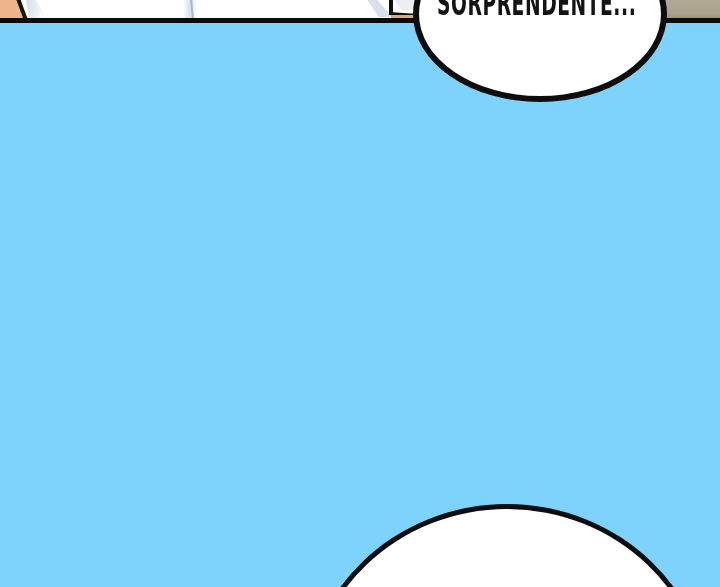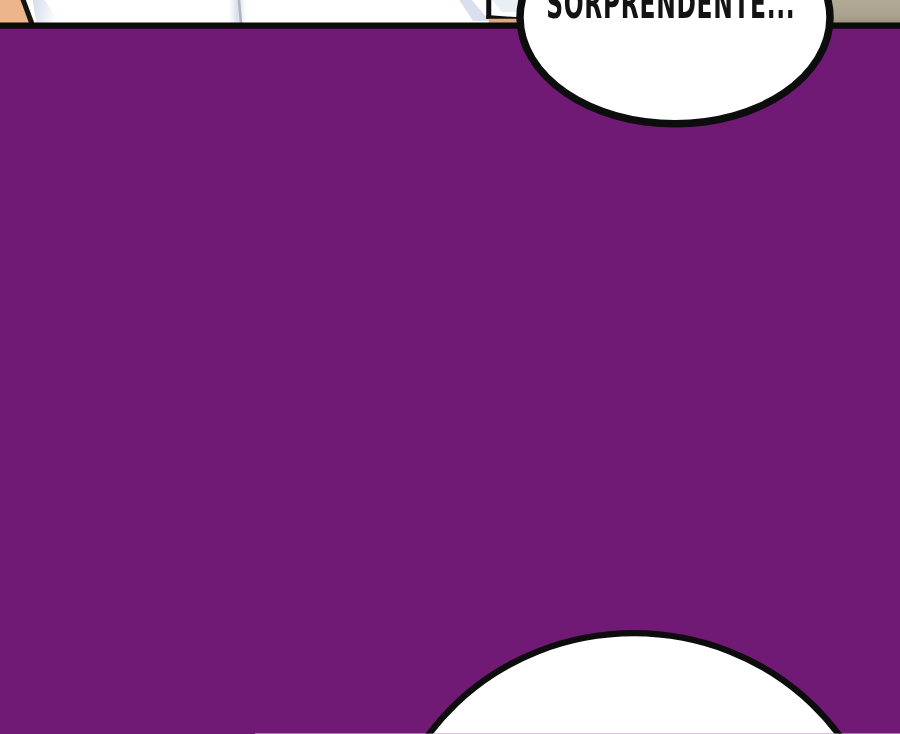--- a/index.html
+++ b/index.html
@@ -1,21 +1,21 @@
 <!DOCTYPE html>
 <html><head>
 <meta charset="utf-8">
 <style>
   html, body { margin: 0; padding: 0; background: #ffffff; }
   .page {
     position: relative;
     width: 720px;
     height: 587px;
     overflow: hidden;
-    background: #701a75;
+    background: #7dd3fc;
     font-family: "DejaVu Sans", sans-serif;
   }
   .page * { position: absolute; box-sizing: border-box; }
 
   
   .panel-strip { left: 0; top: 0; width: 720px; height: 19px; background: #ffffff; z-index: 1; }
 
   .skin-left {
     left: 0; top: 0; width: 28px; height: 19px;
     background: #ecb58c;

